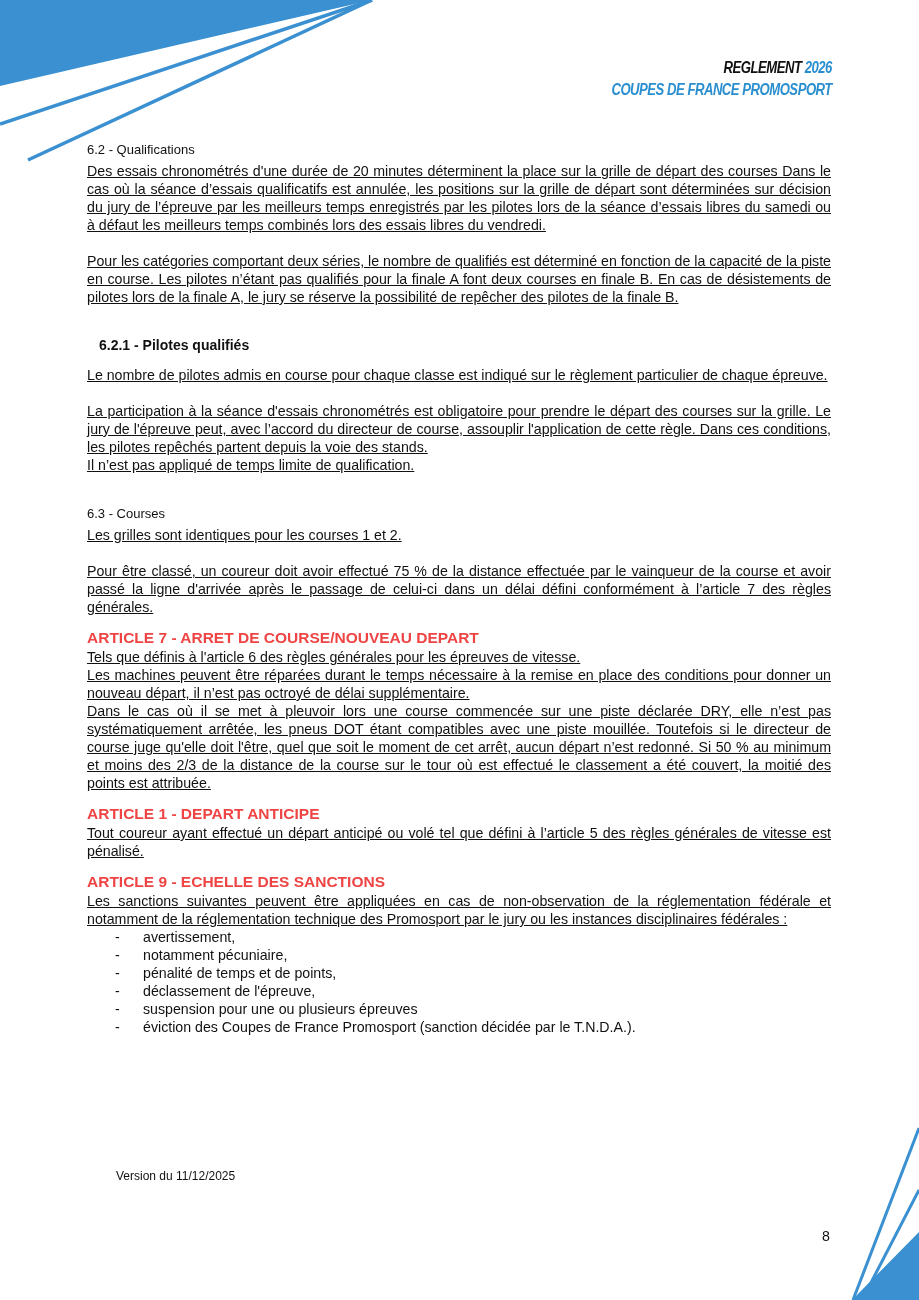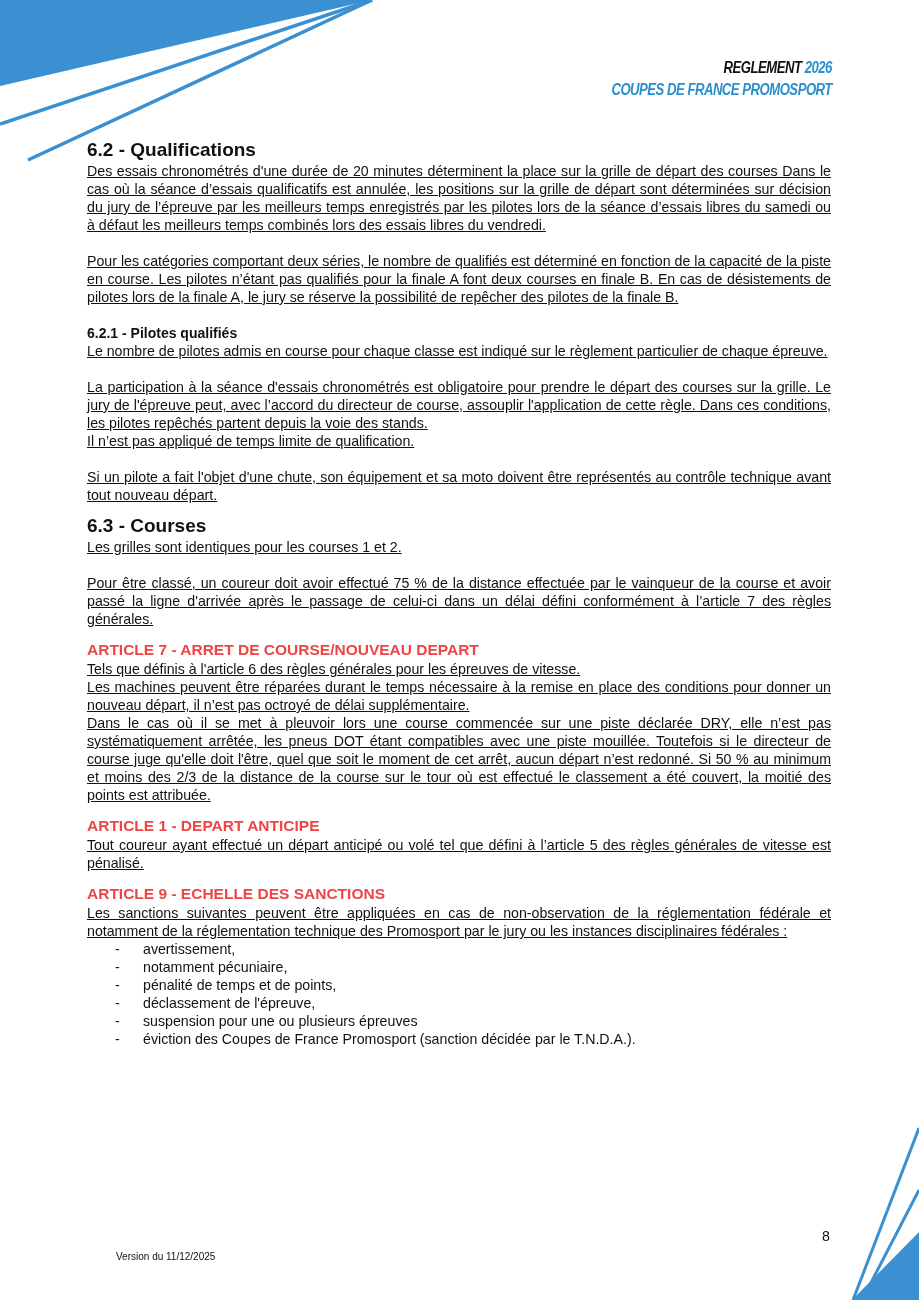--- a/index.html
+++ b/index.html
@@ -7,29 +7,29 @@
          font-family: "Liberation Sans", sans-serif; color: #111; }
   .deco { position: absolute; left: 0; top: 0; }
   .header { position: absolute; right: 87px; top: 57px; text-align: right;
             font-family: "Liberation Sans", sans-serif; font-weight: bold; font-style: italic;
             font-size: 16px; line-height: 22px; letter-spacing: -0.6px; transform: scaleX(0.82); transform-origin: right top; }
   .header .black { color: #111; }
   .header .blue { color: #2b8fcf; }
   .content { position: absolute; left: 87px; top: 140px; width: 744px;
              font-size: 14.2px; line-height: 18px; }
   .content p { margin: 0; text-align: justify; text-decoration: underline; }
-  .h2 { font-weight: bold; font-size: 19px; margin: 0 0 2px 0; line-height: 20px; }
-  .h3 { font-weight: bold; font-size: 14px; margin: 0; line-height: 18px; }
+  .h2 { font-weight: normal; font-size: 13px; margin: 0 0 2px 0; line-height: 20px; }
+  .h3 { font-weight: bold; font-size: 14px; margin: 12px; line-height: 18px; }
   .art { color: #ef4444; font-weight: bold; font-size: 15.5px; line-height: 20px; margin: 0; }
   .gap { height: 18px; }
   .gap-s { height: 12px; }
   ul.sanctions { list-style: none; margin: 0; padding: 0 0 0 28px; }
   ul.sanctions li { position: relative; padding-left: 28px; line-height: 18px; }
   ul.sanctions li::before { content: "-"; position: absolute; left: 0; }
-  .footer-left { position: absolute; left: 116px; top: 1251px; font-size: 10px; text-align: right; }
+  .footer-left { position: absolute; left: 116px; top: 1169px; font-size: 12px; text-align: right; }
   .footer-right { position: absolute; left: 822px; top: 1228px; font-size: 14.2px; }
 </style>
 </head>
 <body>
 
 <svg class="deco" width="919" height="1300" viewBox="0 0 919 1300">
   <polygon points="0,0 372,0 0,86" fill="#3a90d0"></polygon>
   <line x1="372" y1="0" x2="0" y2="124" stroke="#3a90d0" stroke-width="3.5"></line>
   <line x1="372" y1="0" x2="28" y2="160" stroke="#3a90d0" stroke-width="3.5"></line>
 
@@ -52,21 +52,20 @@
   <div class="gap"></div>
   <p>Pour les catégories comportant deux séries, le nombre de qualifiés est déterminé en fonction de la capacité de la piste en course. Les pilotes n’étant pas qualifiés pour la finale A font deux courses en finale B. En cas de désistements de pilotes lors de la finale A, le jury se réserve la possibilité de repêcher des pilotes de la finale B.</p>
   <div class="gap"></div>
 
   <div class="h3">6.2.1 - Pilotes qualifiés</div>
   <p>Le nombre de pilotes admis en course pour chaque classe est indiqué sur le règlement particulier de chaque épreuve.</p>
   <div class="gap"></div>
   <p>La participation à la séance d'essais chronométrés est obligatoire pour prendre le départ des courses sur la grille. Le jury de l'épreuve peut, avec l’accord du directeur de course, assouplir l'application de cette règle. Dans ces conditions, les pilotes repêchés partent depuis la voie des stands.</p>
   <p>Il n’est pas appliqué de temps limite de qualification.</p>
   <div class="gap"></div>
-  <p>Si un pilote a fait l'objet d'une chute, son équipement et sa moto doivent être représentés au contrôle technique avant tout nouveau départ.</p>
   <div class="gap-s"></div>
 
   <div class="h2">6.3 - Courses</div>
   <p>Les grilles sont identiques pour les courses 1 et 2.</p>
   <div class="gap"></div>
   <p>Pour être classé, un coureur doit avoir effectué 75 % de la distance effectuée par le vainqueur de la course et avoir passé la ligne d'arrivée après le passage de celui-ci dans un délai défini conformément à l’article 7 des règles générales.</p>
   <div class="gap-s"></div>
 
   <div class="art">ARTICLE 7 - ARRET DE COURSE/NOUVEAU DEPART</div>
   <p>Tels que définis à l'article 6 des règles générales pour les épreuves de vitesse.</p>

